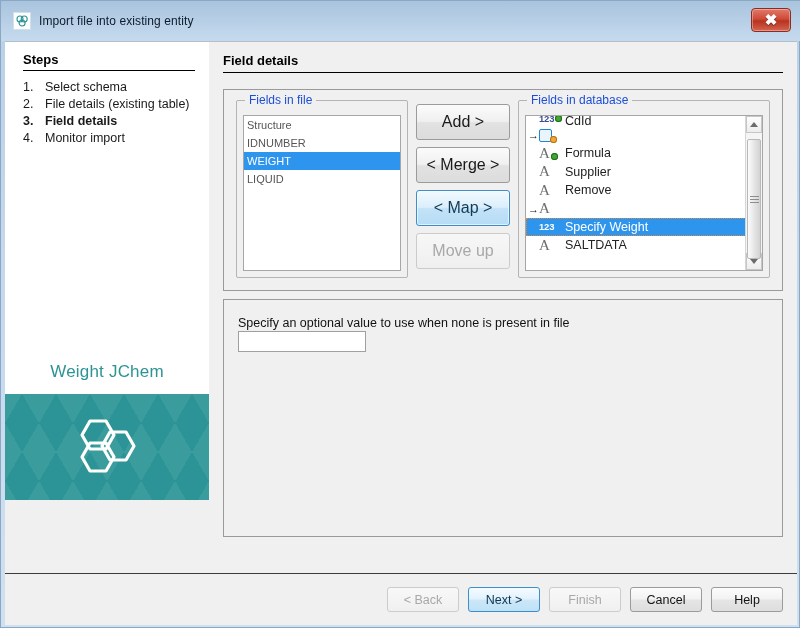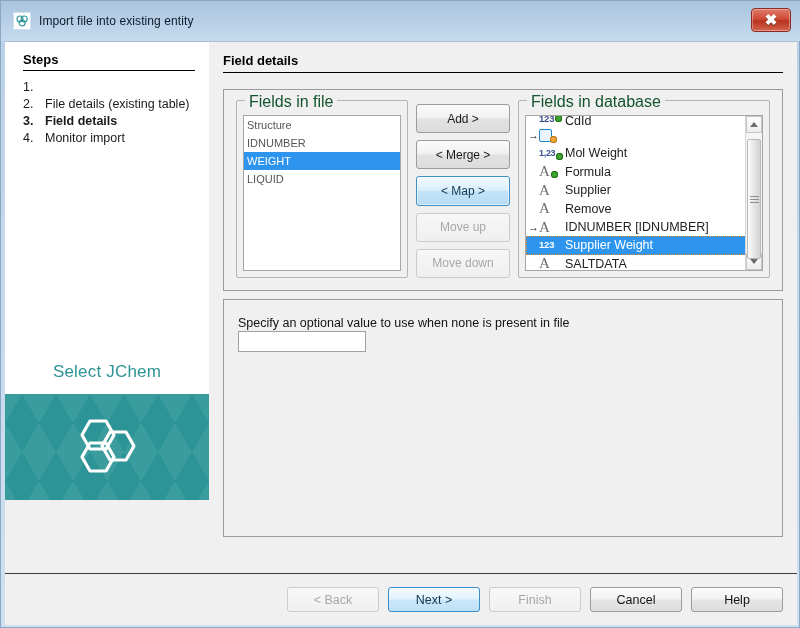--- a/index.html
+++ b/index.html
@@ -177,22 +177,22 @@
     border: 1px solid #b4b4b4;
     border-radius: 2px;
     padding: 14px 6px 6px 6px;
     background: transparent;
   }
   .group > .group-title {
     position: absolute;
     top: -8px; left: 8px;
     background: #f0f0f0;
     padding: 0 4px;
-    font-size: 16px;
-    color: #14532d;
+    font-size: 12px;
+    color: #1d4ed8;
     white-space: nowrap;
   }
 
   #file-group { width: 172px; flex: 0 0 172px; }
   #db-group   { flex: 1 1 auto; margin-left: 0; }
   #btn-col {
     width: 110px;
     flex: 0 0 110px;
     padding: 4px 8px 0 8px;
     display: flex;
@@ -321,21 +321,21 @@
     display: flex; align-items: center; justify-content: center;
     cursor: pointer;
   }
   .sb-grip { width: 9px; }
   .sb-grip i { display:block; height:1px; background:#8d8d8d; margin:2px 0; }
 
   
   .btn {
     height: 36px;
     border-radius: 3px;
-    font-size: 12px;
+    font-size: 16px;
     display: flex; align-items: center; justify-content: center;
     border: 1px solid #9b9b9b;
     background: linear-gradient(to bottom, #fbfbfb 0%, #f0f0f0 48%, #e2e2e2 52%, #dcdcdc 100%);
     color: #1a1a1a;
     cursor: pointer;
     white-space: nowrap;
   }
   .btn.primary {
     border: 1px solid #3c8fc9;
     background: linear-gradient(to bottom, #f2fafe 0%, #daeefb 48%, #c3e2f7 52%, #b6dcf5 100%);
@@ -379,21 +379,21 @@
     flex: 0 0 52px;
     border-top: 1px solid #3d3d3d;
     background: #f0f0f0;
     display: flex;
     align-items: center;
     justify-content: flex-end;
     padding-right: 14px;
     gap: 9px;
   }
   .fbtn {
-    width: 92px; height: 25px;
+    width: 72px; height: 25px;
     border-radius: 3px;
     font-size: 12.5px;
     display: flex; align-items: center; justify-content: center;
     border: 1px solid #9b9b9b;
     background: linear-gradient(to bottom, #fcfcfc 0%, #f2f2f2 48%, #e5e5e5 52%, #dedede 100%);
     color: #141414;
     cursor: pointer;
   }
   .fbtn.primary {
     border: 1px solid #3c8fc9;
@@ -431,38 +431,39 @@
   <div id="client">
 
     <div id="body-row">
 
       <div id="sidebar">
         <div id="steps-title">Steps</div>
         <div id="steps-rule"></div>
         <div id="steps-list">
           <div class="step-row">
             <span class="step-num">1.</span>
+            <span class="step-label">Select schema</span>
           </div>
           <div class="step-row">
             <span class="step-num">2.</span>
             <span class="step-label">File details (existing table)</span>
           </div>
           <div class="step-row current">
             <span class="step-num">3.</span>
             <span class="step-label">Field details</span>
           </div>
           <div class="step-row">
             <span class="step-num">4.</span>
             <span class="step-label">Monitor import</span>
           </div>
         </div>
 
         <div id="sidebar-spacer"></div>
 
-        <div id="brand-name">Select JChem</div>
+        <div id="brand-name">Weight JChem</div>
         <div id="brand-banner">
           <span>
             <svg width="78" height="62" viewBox="0 0 78 62" aria-hidden="true">
               <g fill="none" stroke="#ffffff" stroke-width="3.2" stroke-linejoin="round">
                 <polygon points="22,6 38,6 46,20 38,34 22,34 14,20"></polygon>
                 <polygon points="22,28 38,28 46,42 38,56 22,56 14,42"></polygon>
                 <polygon points="42,17 58,17 66,31 58,45 42,45 34,31"></polygon>
               </g>
             </svg>
           </span>
@@ -484,21 +485,20 @@
               <div class="list-item selected">WEIGHT</div>
               <div class="list-item">LIQUID</div>
             </div>
           </div>
 
           <div id="btn-col">
             <div class="btn">Add &gt;</div>
             <div class="btn">&lt; Merge &gt;</div>
             <div class="btn primary">&lt; Map &gt;</div>
             <div class="btn disabled">Move up</div>
-            <div class="btn disabled">Move down</div>
           </div>
 
           <div class="group" id="db-group">
             <span class="group-title">Fields in database</span>
             <div class="listbox">
               <div class="db-list">
 
                 <div class="db-row clipped">
                   <span class="arrow-cell"></span>
                   <span class="icon-cell">
@@ -509,68 +509,59 @@
                 </div>
 
                 <div class="db-row">
                   <span class="arrow-cell">→</span>
                   <span class="icon-cell">
                     <span class="hexicon"></span>
                       <span class="dot-o" style="position:relative;right:auto;bottom:-4px;margin-left:-2px;"></span>
                   </span>
                 </div>
 
+
                 <div class="db-row">
                   <span class="arrow-cell"></span>
                   <span class="icon-cell">
-                    <span class="ic-123b">1,23</span>
+                    <span class="ic-text" style="font-size:15px;">A</span>
                     <span style="position:relative;width:7px;height:7px;border-radius:50%;background:#3ea832;box-shadow:inset 0 0 0 1px #1f6b18;margin-left:1px;top:3px;"></span>
                   </span>
-                  <span class="lbl">Mol Weight</span>
+                  <span class="lbl">Formula</span>
                 </div>
 
                 <div class="db-row">
                   <span class="arrow-cell"></span>
                   <span class="icon-cell">
                     <span class="ic-text" style="font-size:15px;">A</span>
-                    <span style="position:relative;width:7px;height:7px;border-radius:50%;background:#3ea832;box-shadow:inset 0 0 0 1px #1f6b18;margin-left:1px;top:3px;"></span>
-                  </span>
-                  <span class="lbl">Formula</span>
+                  </span>
+                  <span class="lbl">Supplier</span>
                 </div>
 
                 <div class="db-row">
                   <span class="arrow-cell"></span>
                   <span class="icon-cell">
                     <span class="ic-text" style="font-size:15px;">A</span>
                   </span>
-                  <span class="lbl">Supplier</span>
-                </div>
-
-                <div class="db-row">
-                  <span class="arrow-cell"></span>
-                  <span class="icon-cell">
-                    <span class="ic-text" style="font-size:15px;">A</span>
-                  </span>
                   <span class="lbl">Remove</span>
                 </div>
 
                 <div class="db-row">
                   <span class="arrow-cell">→</span>
                   <span class="icon-cell">
                     <span class="ic-text" style="font-size:15px;">A</span>
                   </span>
-                  <span class="lbl">IDNUMBER [IDNUMBER]</span>
                 </div>
 
                 <div class="db-row selected">
                   <span class="arrow-cell"></span>
                   <span class="icon-cell">
                     <span class="ic-123">123</span>
                   </span>
-                  <span class="lbl">Supplier Weight</span>
+                  <span class="lbl">Specify Weight</span>
                 </div>
 
                 <div class="db-row">
                   <span class="arrow-cell"></span>
                   <span class="icon-cell">
                     <span class="ic-text" style="font-size:15px;">A</span>
                   </span>
                   <span class="lbl">SALTDATA</span>
                 </div>
 

